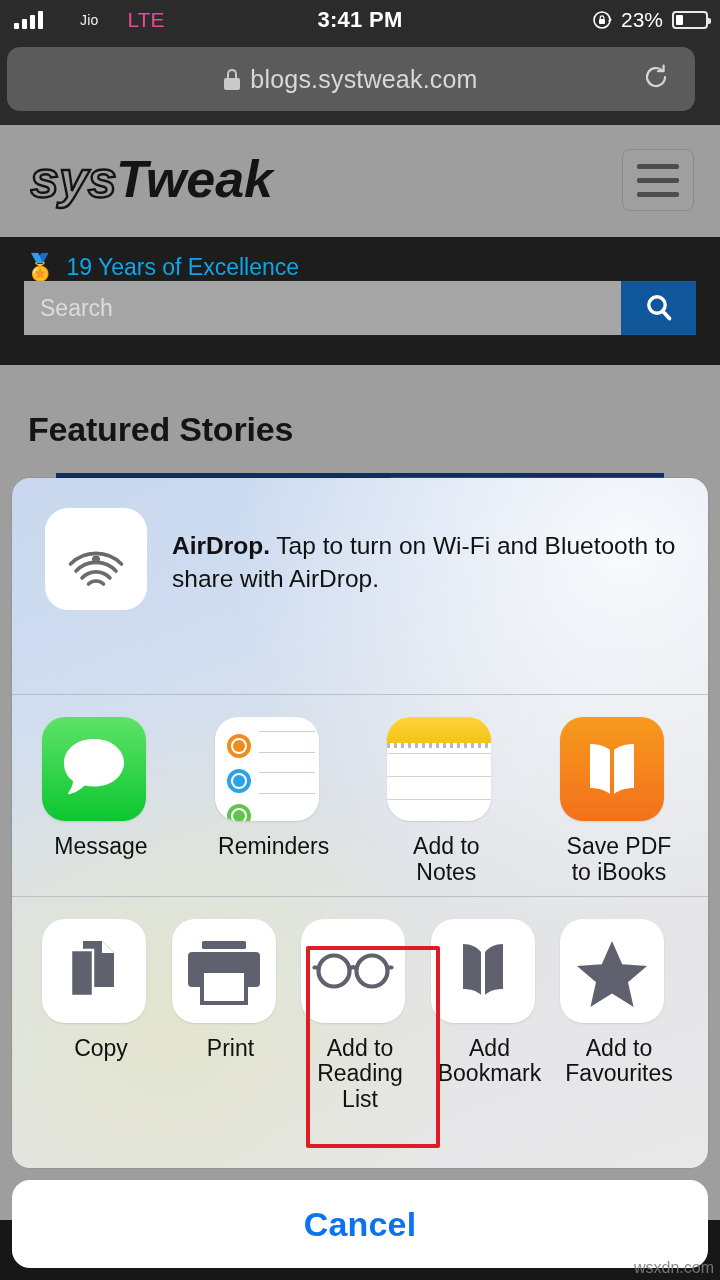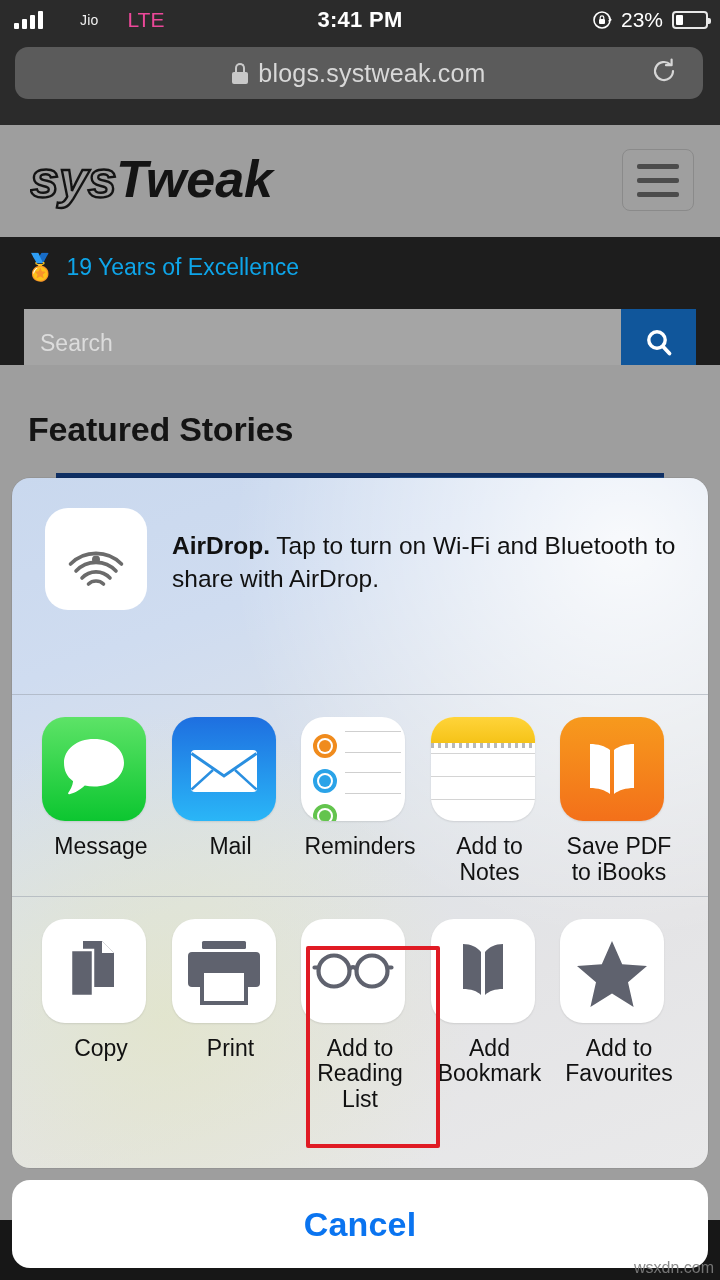--- a/index.html
+++ b/index.html
@@ -31,21 +31,21 @@
   .rotlock{width:20px;height:20px;position:relative;}
   .rotlock svg{display:block}
   .batpct{font-size:21px;color:#ffffff;}
   .battery{position:relative;width:36px;height:18px;border:2px solid #e8e8e8;border-radius:4px;box-sizing:border-box;}
   .battery:after{content:"";position:absolute;right:-5px;top:5px;width:3px;height:6px;background:#e8e8e8;border-radius:0 2px 2px 0;}
   .battery .fill{position:absolute;left:2px;top:2px;bottom:2px;width:22%;background:#fff;border-radius:1px;}
 
   
   .urlbar-wrap{position:absolute;top:40px;left:0;width:720px;height:85px;background:#2b2b2b;}
   .urlbar{
-    position:absolute;left:15px;top:7px;width:688px;height:52px;
+    position:absolute;left:7px;top:7px;width:688px;height:64px;
     background:#5b5b5b;border-radius:13px;box-sizing:border-box;
     display:flex;align-items:center;justify-content:center;
   }
   .url-center{display:flex;align-items:center;gap:10px;}
   .lock-ic{width:16px;height:21px;position:relative;}
   .lock-ic .shackle{position:absolute;left:3px;top:0;width:10px;height:9px;border:2.5px solid #c9c9c9;border-bottom:none;border-radius:6px 6px 0 0;box-sizing:border-box;}
   .lock-ic .body{position:absolute;left:0;bottom:0;width:16px;height:12px;background:#c9c9c9;border-radius:2px;}
   .urltext{font-size:25px;color:#d8d8d8;letter-spacing:.2px;}
   .reload{position:absolute;right:24px;top:50%;transform:translateY(-50%);}
 
@@ -59,21 +59,21 @@
     display:flex;flex-direction:column;align-items:center;justify-content:center;gap:9px;
     background:rgba(255,255,255,0.02);
   }
   .hamburger span{display:block;width:42px;height:5px;background:#4c4c4c;border-radius:2px;}
 
   
   .darkband{position:absolute;top:237px;left:0;width:720px;height:128px;background:#1d1d1d;}
   .years{position:absolute;left:24px;top:10px;display:flex;align-items:center;gap:10px;height:40px;}
   .medal{font-size:26px;line-height:1;}
   .years-txt{font-size:23px;color:#0ea5e9;}
-  .searchrow{position:absolute;left:24px;top:72px;width:672px;height:68px;display:flex;}
+  .searchrow{position:absolute;left:24px;top:44px;width:672px;height:54px;display:flex;}
   .searchinput{
     flex:1;background:#a5a5a5;border:none;outline:none;
     font-size:23px;color:#e9e9e9;padding:0 16px;box-sizing:border-box;
     font-family:"Liberation Sans", sans-serif;
   }
   .searchinput::placeholder{color:#dcdcdc;opacity:1;}
   .searchbtn{width:75px;background:#10569b;display:flex;align-items:center;justify-content:center;}
 
   
   .page-body{position:absolute;top:365px;left:0;width:720px;height:915px;background:#9e9e9e;}
@@ -272,30 +272,20 @@
 
       <div class="cell">
         <div class="tile t-message">
           <svg width="104" height="104" viewBox="0 0 104 104">
             <path d="M52 22c17.6 0 30 10.6 30 23.8S69.6 69.6 52 69.6c-3.2 0-6.3-.35-9.2-1-3.4 3-9 7.4-15.4 8.6-1 .2-1.6-.6-1.1-1.4 1.8-2.6 4.4-7.1 4.8-11.6C24.6 59.7 22 53.2 22 45.8 22 32.6 34.4 22 52 22z" fill="#ffffff"></path>
           </svg>
         </div>
         <div class="cell-label">Message</div>
       </div>
 
-      <div class="cell">
-        <div class="tile t-mail">
-          <svg width="104" height="104" viewBox="0 0 104 104">
-            <rect x="19" y="33" width="66" height="42" rx="4" fill="#ffffff"></rect>
-            <path d="M19.5 36.5L52 59l32.5-22.5" fill="none" stroke="#2a8fe0" stroke-width="3"></path>
-            <path d="M19.5 72.5L41 53M84.5 72.5L63 53" fill="none" stroke="#2a8fe0" stroke-width="2.4"></path>
-          </svg>
-        </div>
-        <div class="cell-label">Mail</div>
-      </div>
 
       <div class="cell">
         <div class="tile t-reminders">
           <div class="rem-lines">
               <div></div>
               <div></div>
               <div></div>
               <div></div>
             </div>
           <div class="rem-dots">

